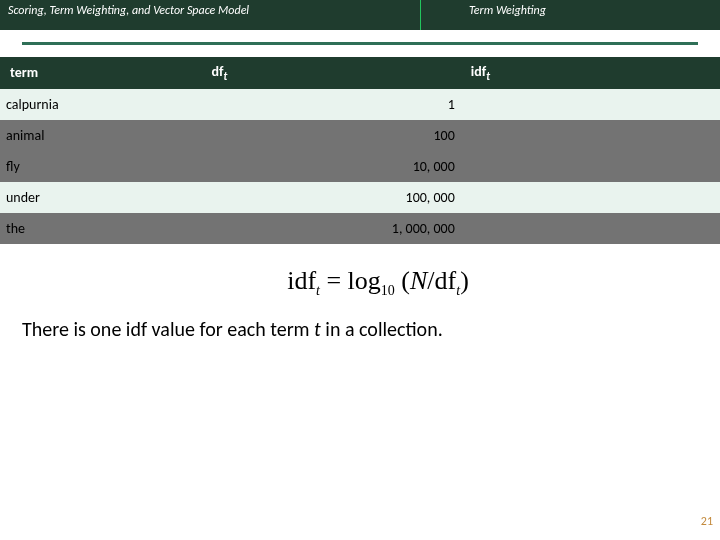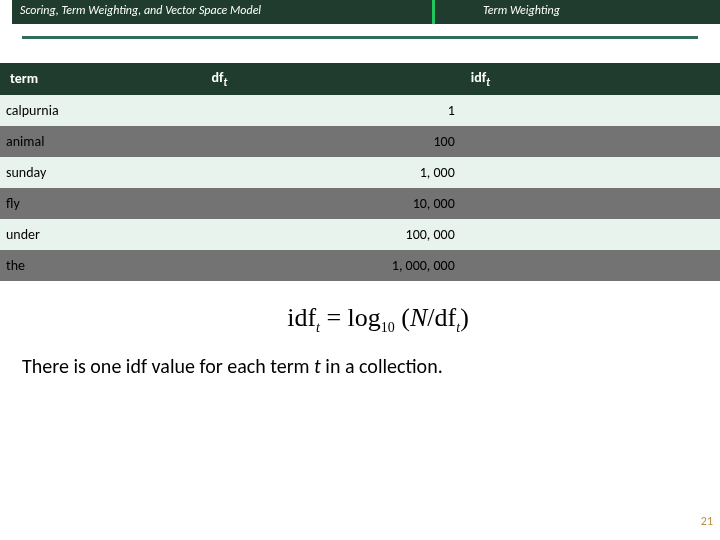--- a/index.html
+++ b/index.html
@@ -1,24 +1,24 @@
 <!DOCTYPE html>
 <html><head>
 <meta charset="utf-8">
 <style>
   * { box-sizing: border-box; margin: 0; padding: 0; }
   html, body { width: 720px; height: 540px; font-family: Calibri, Arial, sans-serif; background: #fff; color: #000; overflow: hidden; }
-  .topbar { display: flex; height: 24px; margin-left: 12px; }
+  .topbar { display: flex; height: 30px; }
   .topbar .left { background: #1f3c2e; color: #fff; font-style: italic; font-size: 12px; padding: 3px 8px; width: 420px; }
-  .topbar .right { background: #1f3c2e; color: #fff; font-style: italic; font-size: 12px; padding: 3px 8px; flex: 1; text-align: left; border-left: 3px solid #22c55e; text-indent: 40px; }
+  .topbar .right { background: #1f3c2e; color: #fff; font-style: italic; font-size: 12px; padding: 3px 8px; flex: 1; text-align: left; border-left: 1px solid #22c55e; text-indent: 40px; }
   .title-wrap { padding: 10px 22px 0 22px; }
   .title { font-size: 33px; font-weight: 400; color: #111; padding-bottom: 6px; }
   .title .ital { font-style: italic; }
   .title-rule { height: 3px; background: #2f6f57; margin-top: 2px; }
-  table.data { width: 100%; border-collapse: collapse; margin-top: 24px; table-layout: fixed; }
+  table.data { width: 100%; border-collapse: collapse; margin-top: 12px; table-layout: fixed; }
   table.data th { background: #1f3c2e; color: #fff; text-align: left; font-weight: 700; font-size: 14px; padding: 6px 10px; }
   table.data th .sub { font-style: italic; font-size: 11px; vertical-align: sub; }
   table.data td { font-size: 14px; padding: 7px 6px; }
   table.data tr.odd td { background: #e9f3ee; }
   table.data tr.even td { background: #737373; }
   table.data td.df { text-align: right; }
   col.c1 { width: 28%; }
   col.c2 { width: 36%; }
   col.c3 { width: 36%; }
   .formula { text-align: center; margin-top: 22px; font-family: 'Times New Roman', serif; font-size: 26px; padding-left: 36px; }
@@ -58,25 +58,20 @@
     <tr class="odd">
       <td>calpurnia</td>
       <td class="df">1</td>
       <td></td>
     </tr>
     <tr class="even">
       <td>animal</td>
       <td class="df">100</td>
       <td></td>
     </tr>
-    <tr class="odd">
-      <td>sunday</td>
-      <td class="df">1, 000</td>
-      <td></td>
-    </tr>
     <tr class="even">
       <td>fly</td>
       <td class="df">10, 000</td>
       <td></td>
     </tr>
     <tr class="odd">
       <td>under</td>
       <td class="df">100, 000</td>
       <td></td>
     </tr>

